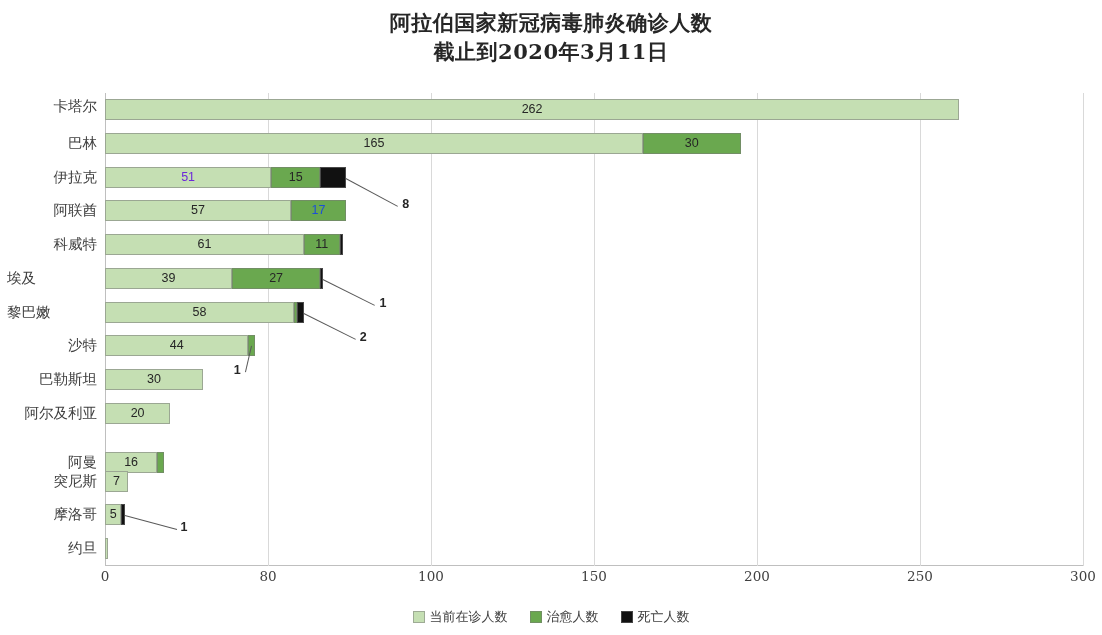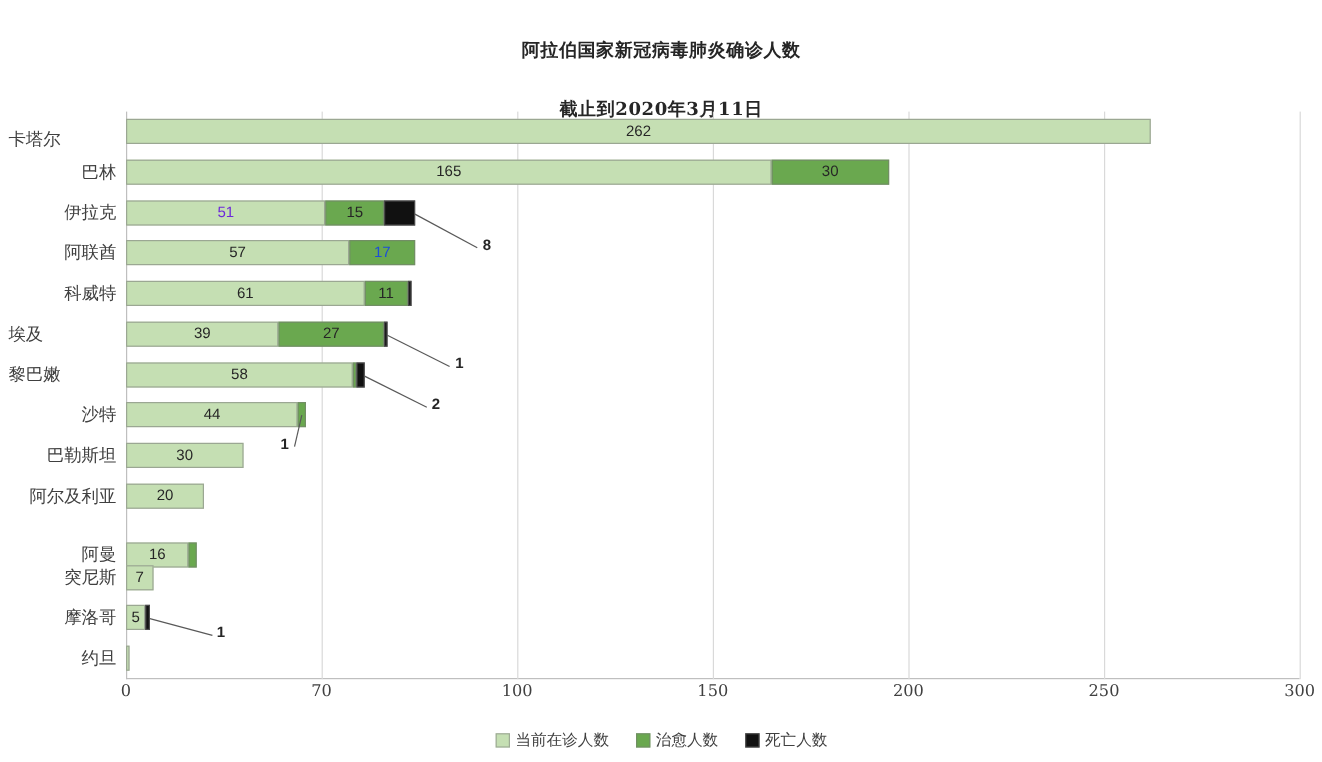--- a/index.html
+++ b/index.html
@@ -23,26 +23,25 @@
   
   .title-block {
     position: absolute;
     top: 8px;
     left: 0;
     width: 1102px;
     text-align: center;
   }
   .title-line {
     font-family: "DejaVu Serif", "Liberation Serif", serif;
-    font-size: 15px;
+    font-size: 21px;
     font-weight: bold;
     color: #262626;
     line-height: 29px;
     letter-spacing: 0.5px;
-    margin-top: 20px;
   }
 
   
   
   .plot {
     position: absolute;
     left: 105px;
     top: 93px;
     width: 978px;
     height: 473px;
@@ -173,21 +172,21 @@
   <div class="plot" id="plot">
     <div class="axis-line-y"></div>
     <div class="axis-line-x"></div>
   <div class="gridline" style="left: 163px;"></div>
       <div class="gridline" style="left: 326px;"></div>
       <div class="gridline" style="left: 489px;"></div>
       <div class="gridline" style="left: 652px;"></div>
       <div class="gridline" style="left: 815px;"></div>
       <div class="gridline" style="left: 978px;"></div>
       <div class="row" style="top: -0.0071428px; width: 978px;">
-        <div class="cat-label" style="right: auto; left: -98px; width: 90px; text-align: left; top: 14px;">卡塔尔</div>
+        <div class="cat-label" style="right: auto; left: -98px; width: 90px; text-align: right; top: 4px;">卡塔尔</div>
         <div class="seg" style="left: 0px; width: 854.12px; top: 6px; background: rgb(197, 223, 179);"></div>
         <div class="seg-label" style="left: 0px; width: 854.12px; top: 7px; color: rgb(38, 38, 38);">262</div>
       </div>
       <div class="row" style="top: 33.7786px; width: 978px;">
         <div class="cat-label" style="right: auto; left: -98px; width: 90px; text-align: right; top: 7px;">巴林</div>
         <div class="seg" style="left: 0px; width: 537.9px; top: 6px; background: rgb(197, 223, 179);"></div>
         <div class="seg-label" style="left: 0px; width: 537.9px; top: 7px; color: rgb(38, 38, 38);">165</div>
         <div class="seg" style="left: 537.9px; width: 97.8px; top: 6px; background: rgb(106, 168, 79);"></div>
         <div class="seg-label" style="left: 537.9px; width: 97.8px; top: 7px; color: rgb(38, 38, 38);">30</div>
       </div>
@@ -273,21 +272,21 @@
         <div class="outer-label" style="left: 75.56px; top: 22px;">1</div>
       </div>
       <div class="row" style="top: 439.207px; width: 978px;">
         <div class="cat-label" style="right: auto; left: -98px; width: 90px; text-align: right; top: 7px;">约旦</div>
         <div class="seg" style="left: 0px; width: 3.26px; top: 6px; background: rgb(197, 223, 179);"></div>
       </div>
     </div>
 
   <div class="xticks" id="xticks">
       <div class="xtick" style="left: 0px;">0</div>
-      <div class="xtick" style="left: 163px;">70</div>
+      <div class="xtick" style="left: 163px;">80</div>
       <div class="xtick" style="left: 326px;">100</div>
       <div class="xtick" style="left: 489px;">150</div>
       <div class="xtick" style="left: 652px;">200</div>
       <div class="xtick" style="left: 815px;">250</div>
       <div class="xtick" style="left: 978px;">300</div>
     </div>
 
   <div class="legend" id="legend">
       <div class="legend-item">
         <span class="legend-swatch" style="background: rgb(197, 223, 179);"></span>

